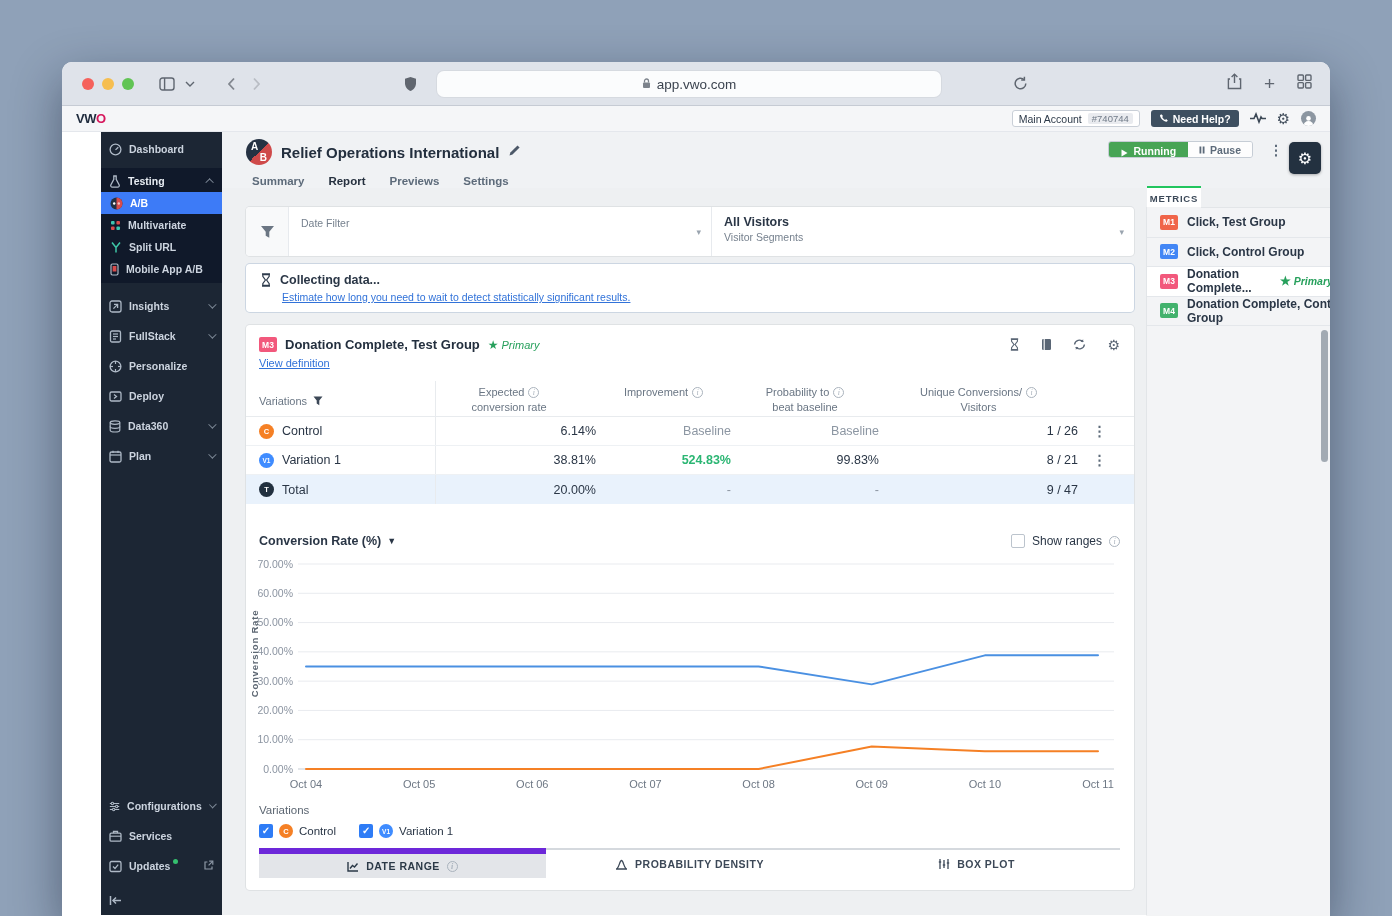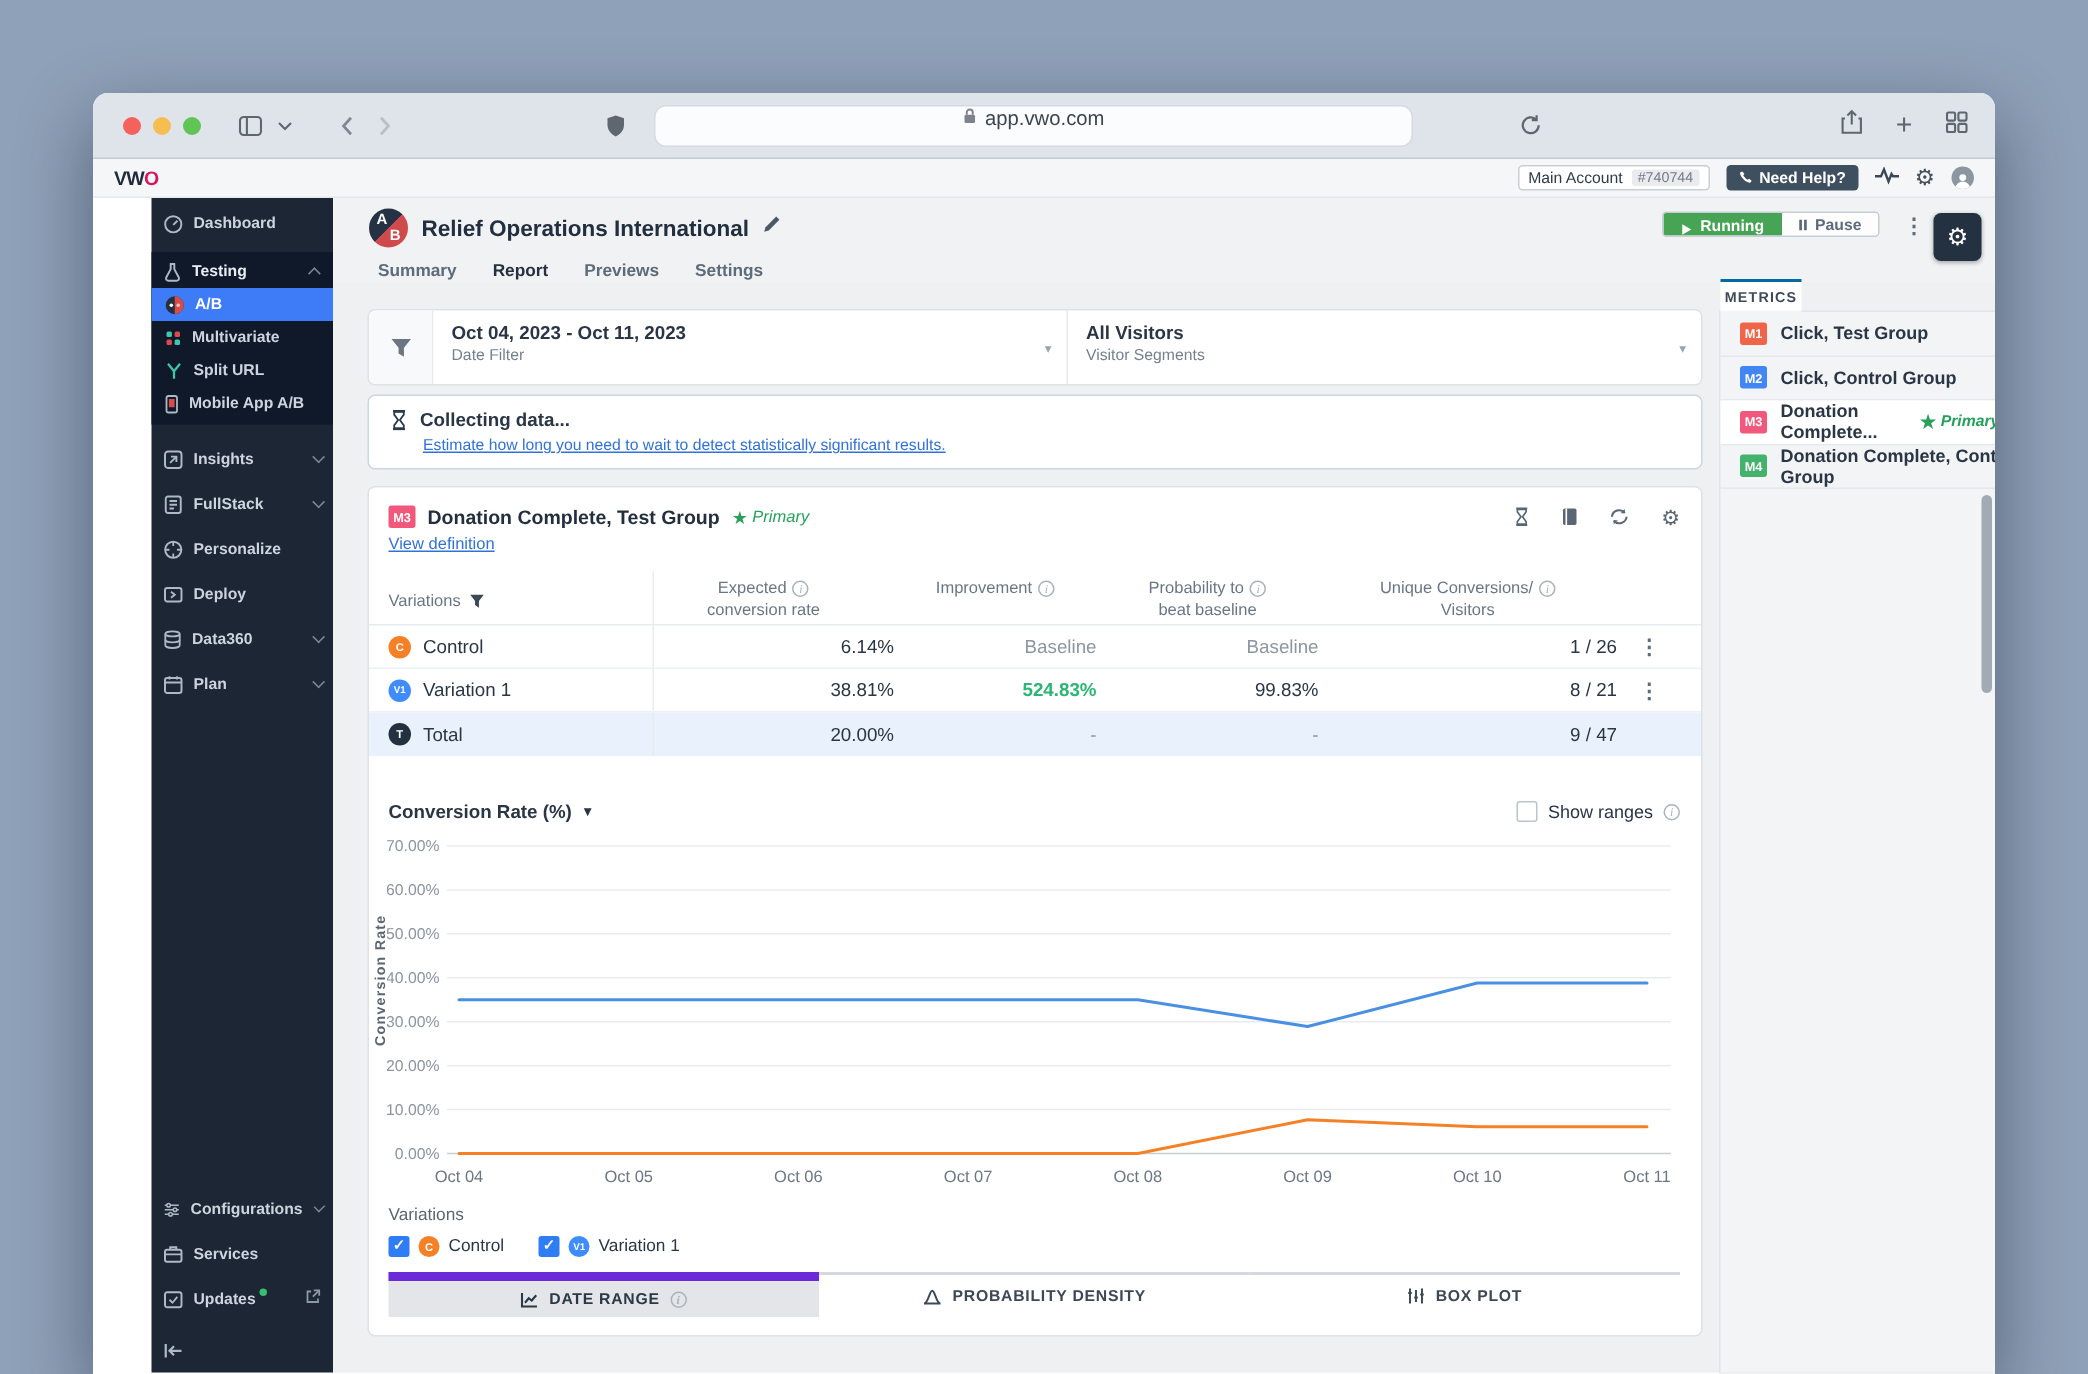--- a/index.html
+++ b/index.html
@@ -7,21 +7,21 @@
   .desktop { position:relative; width:1392px; height:916px; background:#8fa1b8; overflow:hidden; }
   .window { position:absolute; left:62px; top:62px; width:1268px; height:854px; border-radius:10px 10px 0 0;
             background:#fff; box-shadow:0 18px 50px rgba(10,20,40,.45); overflow:hidden; }
 
   
   .chrome { position:relative; height:44px; background:#dfe3ea; border-bottom:1px solid #c6cbd4; display:flex; align-items:center; }
   .lights { display:flex; gap:8px; margin-left:20px; }
   .light { width:12px; height:12px; border-radius:50%; }
   .chrome-icon { color:#5f6670; display:flex; align-items:center; justify-content:center; }
   .urlbar { position:absolute; left:375px; width:504px; top:9px; height:26px; background:#fbfcfd; border-radius:7px;
-            box-shadow:0 0 0 1px rgba(0,0,0,.04); display:flex; align-items:flex-start; justify-content:center; gap:6px;
+            box-shadow:0 0 0 1px rgba(0,0,0,.04); display:flex; align-items:center; justify-content:center; gap:6px;
             color:#3c4450; font-size:13.5px; }
   .chrome-right { position:absolute; right:18px; display:flex; gap:22px; align-items:center; color:#5f6670; }
 
   
   .app-header { height:26px; background:#f5f6f8; border-bottom:1px solid #e4e7ec; display:flex; align-items:center; position:relative; }
   .vwo-logo { margin-left:14px; font-weight:700; font-size:13px; letter-spacing:-.5px; color:#1f2b3d; }
   .vwo-logo .o { color:#d6175c; }
   .hdr-right { position:absolute; right:14px; display:flex; align-items:center; gap:11px; }
   .account-box { display:flex; align-items:center; gap:6px; background:#fff; border:1px solid #c9cfd7; border-radius:3px;
                  padding:1px 6px; font-size:10.5px; color:#2d3a49; height:17px; }
@@ -124,21 +124,21 @@
   .legend-item { display:flex; align-items:center; gap:6px; margin-right:14px; }
   .legend-item .v-badge { width:14px; height:14px; }
 
   .bottom-tabs { position:absolute; left:13px; right:14px; bottom:12px; height:30px; display:flex; }
   .btab { flex:1; display:flex; align-items:center; justify-content:center; gap:7px; font-size:10.5px; font-weight:700;
           letter-spacing:.5px; color:#3c4857; border-top:2px solid #d5d9de; }
   .btab.active { background:#e3e5e9; border-top:6px solid #6d28d9; color:#2b3947; }
 
   
   .metrics-panel { position:absolute; left:925px; top:-2px; width:212px; bottom:0; }
-  .mp-tab { width:54px; height:22px; background:#fff; border-top:2px solid #0369a1; font-size:9.5px; font-weight:700;
+  .mp-tab { width:54px; height:22px; background:#fff; border-top:2px solid #22c55e; font-size:9.5px; font-weight:700;
             letter-spacing:.8px; color:#3d4a59; display:flex; align-items:center; justify-content:center; }
   .mp-list { background:#f3f4f6; position:absolute; top:22px; left:0; right:0; bottom:0; box-shadow:0 0 0 1px rgba(25,40,60,.05); }
   .mp-item { height:29.5px; display:flex; align-items:center; gap:9px; padding:0 8px 0 13px; border-bottom:1px solid #e4e7eb;
              font-size:12px; font-weight:700; color:#2a3646; }
   .mp-item.selected { background:#fff; }
   .mp-info { width:13px; height:13px; border-radius:50%; background:#9aa3ad; color:#fff; font-size:8.5px; line-height:13px;
              text-align:center; font-family:"Liberation Serif",serif; font-style:italic; margin-left:auto; }
 
   .scroll-thumb { position:absolute; right:2px; top:268px; width:7px; height:132px; background:#a2aab3; border-radius:4px; }
 </style>
@@ -446,21 +446,20 @@
 
         <div class="content">
 
           <div class="card filter-card">
             <div class="funnel-zone">
               <svg width="15" height="14" viewBox="0 0 15 14">
                   <path d="M1 1h13L9.3 6.8v6L5.7 10.7V6.8z" fill="#6b7683"></path>
                 </svg>
             </div>
             <div class="filter-field">
-              <div class="filter-value">Oct 04, 2023 - Oct 11, 2023</div>
               <div class="filter-label">Date Filter</div>
               <span class="dd-arrow">▾</span>
             </div>
             <div class="filter-field">
               <div class="filter-value">All Visitors</div>
               <div class="filter-label">Visitor Segments</div>
               <span class="dd-arrow">▾</span>
             </div>
           </div>
 

